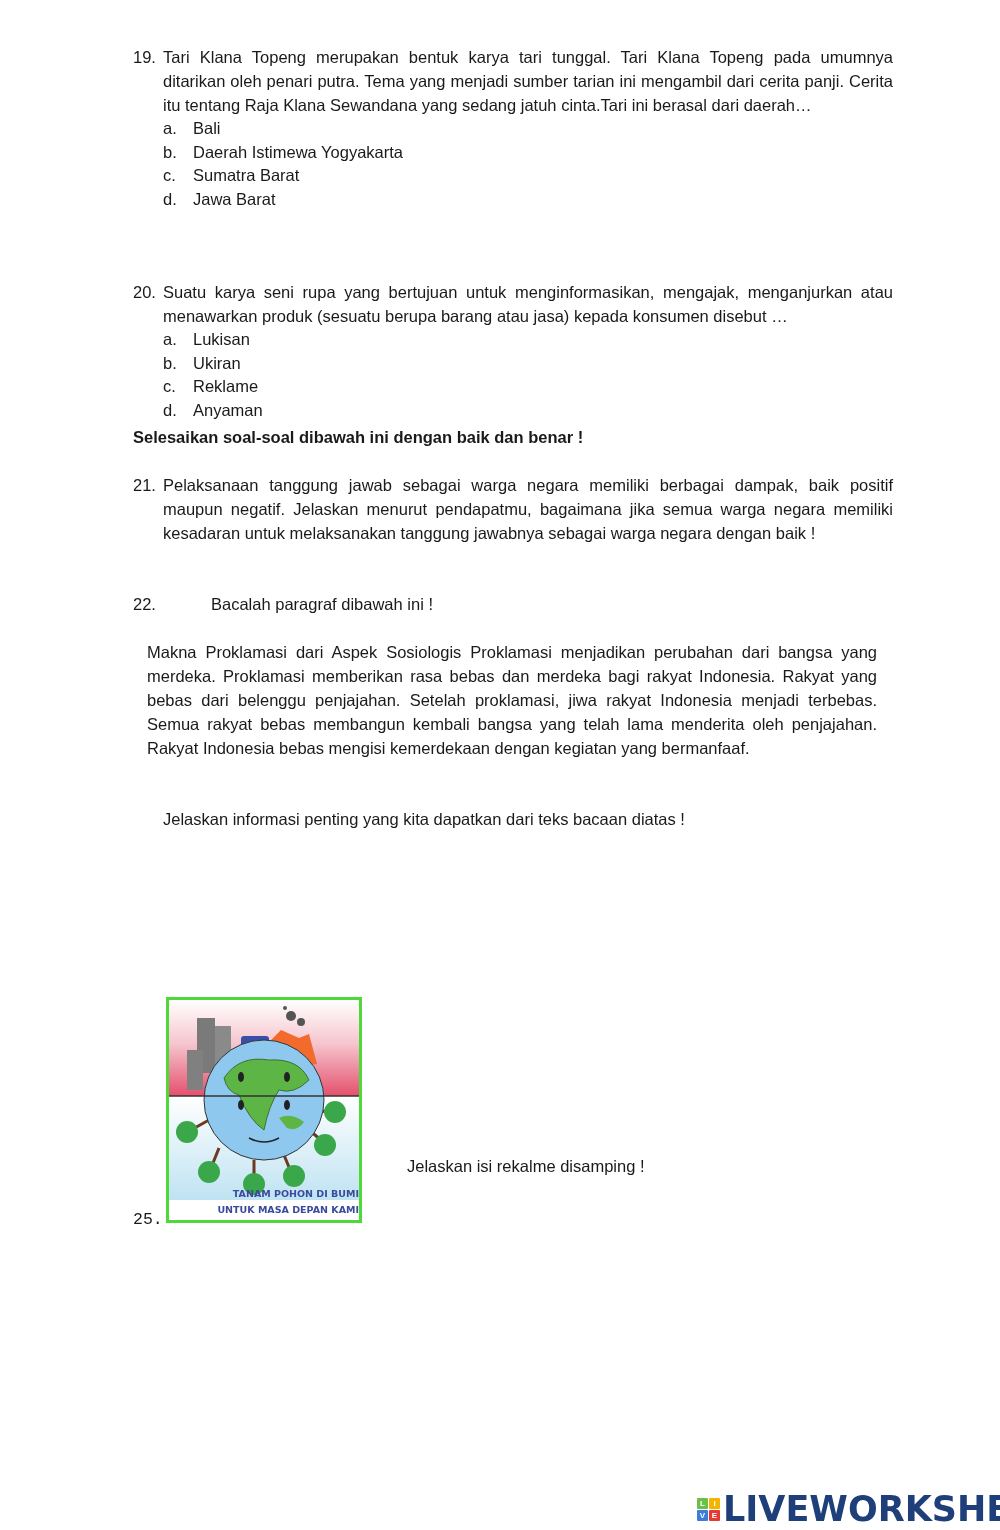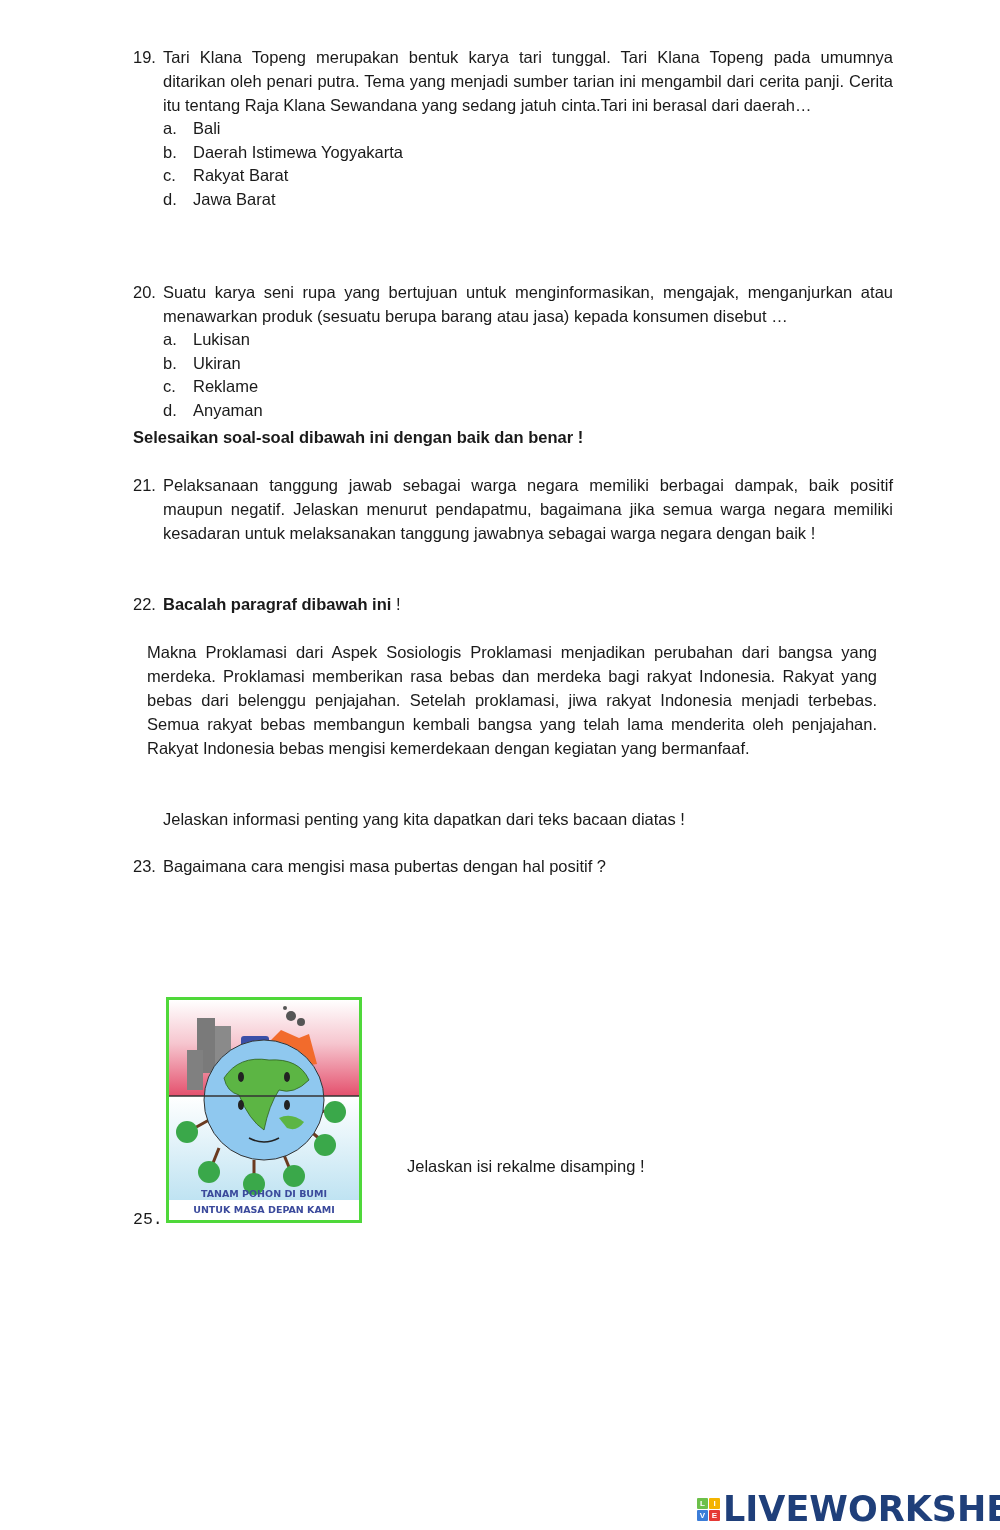--- a/index.html
+++ b/index.html
@@ -6,21 +6,21 @@
   body { width: 1000px; height: 1530px; position: relative; overflow: hidden;
          font-family: "Liberation Sans", sans-serif; color: #1a1a1a; font-size: 16.5px; }
   .page { position: absolute; left: 0; top: 0; width: 1000px; height: 1530px; }
   .q { position: absolute; left: 133px; width: 760px; line-height: 24px; }
   .q .num { position: absolute; left: 0; top: 0; width: 30px; }
   .q .body { margin-left: 30px; text-align: justify; }
   .opts { margin-left: 30px; }
   .opt { display: flex; line-height: 23.7px; }
   .opt .lbl { width: 30px; }
   .heading { position: absolute; left: 133px; top: 425px; font-weight: bold; line-height: 24px; }
-  b { font-weight: bold; }
+  b { font-weight: normal; margin-left: 48px; }
   .para { position: absolute; left: 147px; width: 730px; line-height: 24px; text-align: justify; }
   .instr { position: absolute; left: 163px; line-height: 24px; }
   .poster { position: absolute; left: 166px; top: 997px; width: 196px; height: 226px;
             border: 3px solid #4fd83a; box-sizing: border-box; overflow: hidden; background: #fff; }
   .poster svg { display: block; }
   .q25num { position: absolute; left: 133px; top: 1208px; line-height: 24px; font-family: Liberation Mono, monospace; }
   .q25text { position: absolute; left: 407px; top: 1154px; line-height: 24px; }
   .logo { position: absolute; left: 697px; top: 1495px; height: 28px; display: flex; align-items: center; }
   .logo-icon { display: grid; grid-template-columns: 11px 11px; grid-template-rows: 11px 11px; gap: 1px; margin-right: 3px; }
   .tile { width: 11px; height: 11px; color: #fff; font-size: 8px; font-weight: bold; display: flex; align-items: center; justify-content: center; border-radius: 1px; }
@@ -38,21 +38,21 @@
       <div class="opt">
           <span class="lbl">a.</span>
           <span>Bali</span>
         </div>
       <div class="opt">
           <span class="lbl">b.</span>
           <span>Daerah Istimewa Yogyakarta</span>
         </div>
       <div class="opt">
           <span class="lbl">c.</span>
-          <span>Rakyat Barat</span>
+          <span>Sumatra Barat</span>
         </div>
       <div class="opt">
           <span class="lbl">d.</span>
           <span>Jawa Barat</span>
         </div>
     </div>
   </div>
 
   <div class="q" style="top:259px;margin-top:21px;">
     <span class="num">20.</span>
@@ -84,24 +84,20 @@
     <div class="body">Pelaksanaan tanggung jawab sebagai warga negara memiliki berbagai dampak, baik positif maupun negatif. Jelaskan menurut pendapatmu, bagaimana jika semua warga negara memiliki kesadaran untuk melaksanakan tanggung jawabnya sebagai warga negara dengan baik !</div>
   </div>
 
   <div class="q" style="top:592px;">
     <span class="num">22.</span>
     <div class="body"><b>Bacalah paragraf dibawah ini</b><span> !</span></div>
   </div>
   <div class="para" style="top:640px;">Makna Proklamasi dari Aspek Sosiologis Proklamasi menjadikan perubahan dari bangsa yang merdeka. Proklamasi memberikan rasa bebas dan merdeka bagi rakyat Indonesia. Rakyat yang bebas dari belenggu penjajahan. Setelah proklamasi, jiwa rakyat Indonesia menjadi terbebas. Semua rakyat bebas membangun kembali bangsa yang telah lama menderita oleh penjajahan. Rakyat Indonesia bebas mengisi kemerdekaan dengan kegiatan yang bermanfaaf.</div>
   <div class="instr" style="top:807px;">Jelaskan informasi penting yang kita dapatkan dari teks bacaan diatas !</div>
 
-  <div class="q" style="top:854px;">
-    <span class="num">23.</span>
-    <div class="body">Bagaimana cara mengisi masa pubertas dengan hal positif ?</div>
-  </div>
 
 
   <div class="q25num">25.</div>
   <div class="poster">
     <svg width="190" height="220" viewBox="0 0 190 220">
       <defs>
         <linearGradient id="skyTop" x1="0" y1="0" x2="0" y2="1">
           <stop offset="0" stop-color="#ffffff"></stop>
           <stop offset="0.45" stop-color="#f6c6cf"></stop>
           <stop offset="1" stop-color="#e4506d"></stop>
@@ -151,21 +147,21 @@
 
       <g fill="#3aa84a">
         <circle cx="18" cy="132" r="11"></circle>
         <circle cx="40" cy="172" r="11"></circle>
         <circle cx="85" cy="184" r="11"></circle>
         <circle cx="125" cy="176" r="11"></circle>
         <circle cx="156" cy="145" r="11"></circle>
         <circle cx="166" cy="112" r="11"></circle>
       </g>
     </svg>
-    <div style="position:absolute;left:0;top:186px;width:190px;text-align:center;font-family:'DejaVu Sans',sans-serif;font-weight:bold;font-size:9.5px;line-height:16px;color:#3b4a9c;">
+    <div style="position:absolute;left:0;top:186px;width:190px;text-align:right;font-family:'DejaVu Sans',sans-serif;font-weight:bold;font-size:9.5px;line-height:16px;color:#3b4a9c;">
       <div>TANAM POHON DI BUMI</div>
       <div>UNTUK MASA DEPAN KAMI</div>
     </div>
   </div>
   <div class="q25text">Jelaskan isi rekalme disamping !</div>
 
   <div class="logo">
     <div class="logo-icon">
       <div class="tile" style="background:#6cc04a;">L</div>
       <div class="tile" style="background:#f4b400;">I</div>

